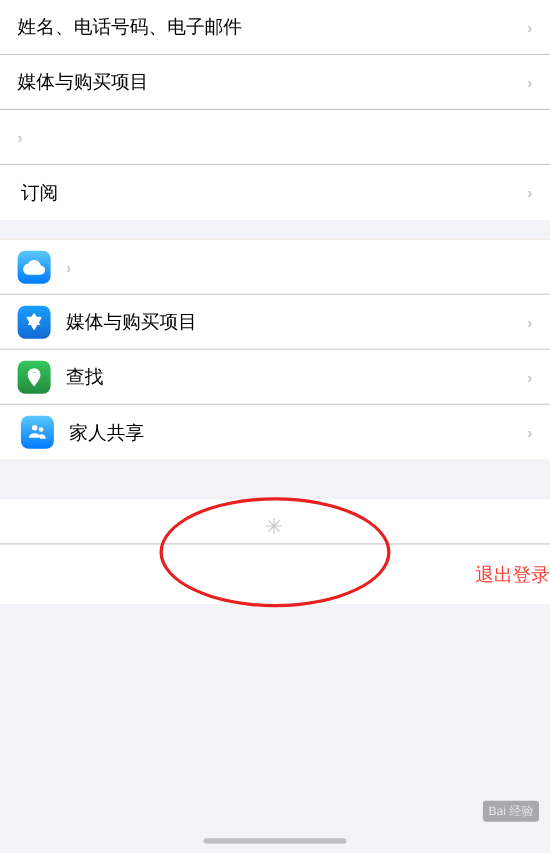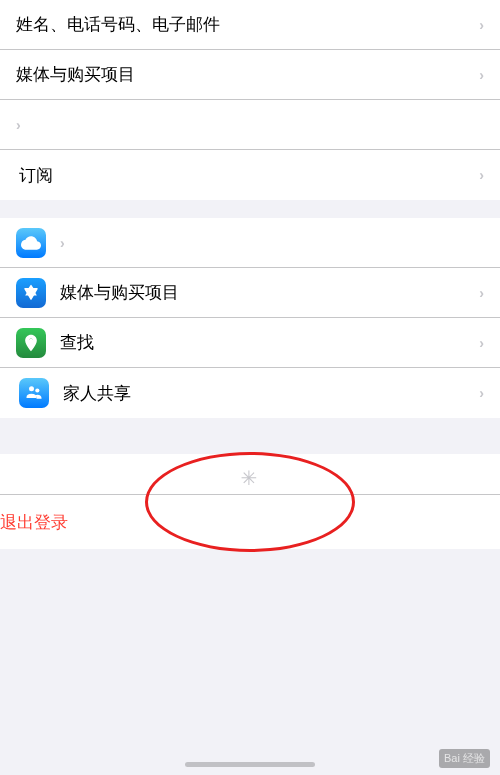--- a/index.html
+++ b/index.html
@@ -107,21 +107,21 @@
 
     .spinner-dots {
       color: #c7c7cc;
       font-size: 20px;
       letter-spacing: 2px;
     }
 
     .signout-button-row {
       display: flex;
       align-items: center;
-      justify-content: flex-start;
+      justify-content: flex-end;
       height: 55px;
       border-top: 0.5px solid #c6c6c8;
     }
 
     .signout-button {
       font-size: 17px;
       color: #ff3b30;
       background: none;
       border: none;
       cursor: pointer;
@@ -150,21 +150,21 @@
       width: 130px;
       height: 5px;
       background-color: #000000;
       border-radius: 3px;
       opacity: 0.2;
     }
 
     
     .watermark {
       position: absolute;
-      bottom: 7px;
+      bottom: 28px;
       right: 10px;
       font-size: 11px;
       color: rgba(255,255,255,0.7);
       background: rgba(0,0,0,0.3);
       padding: 2px 5px;
       border-radius: 3px;
     }
 
     
     .icon-svg {

